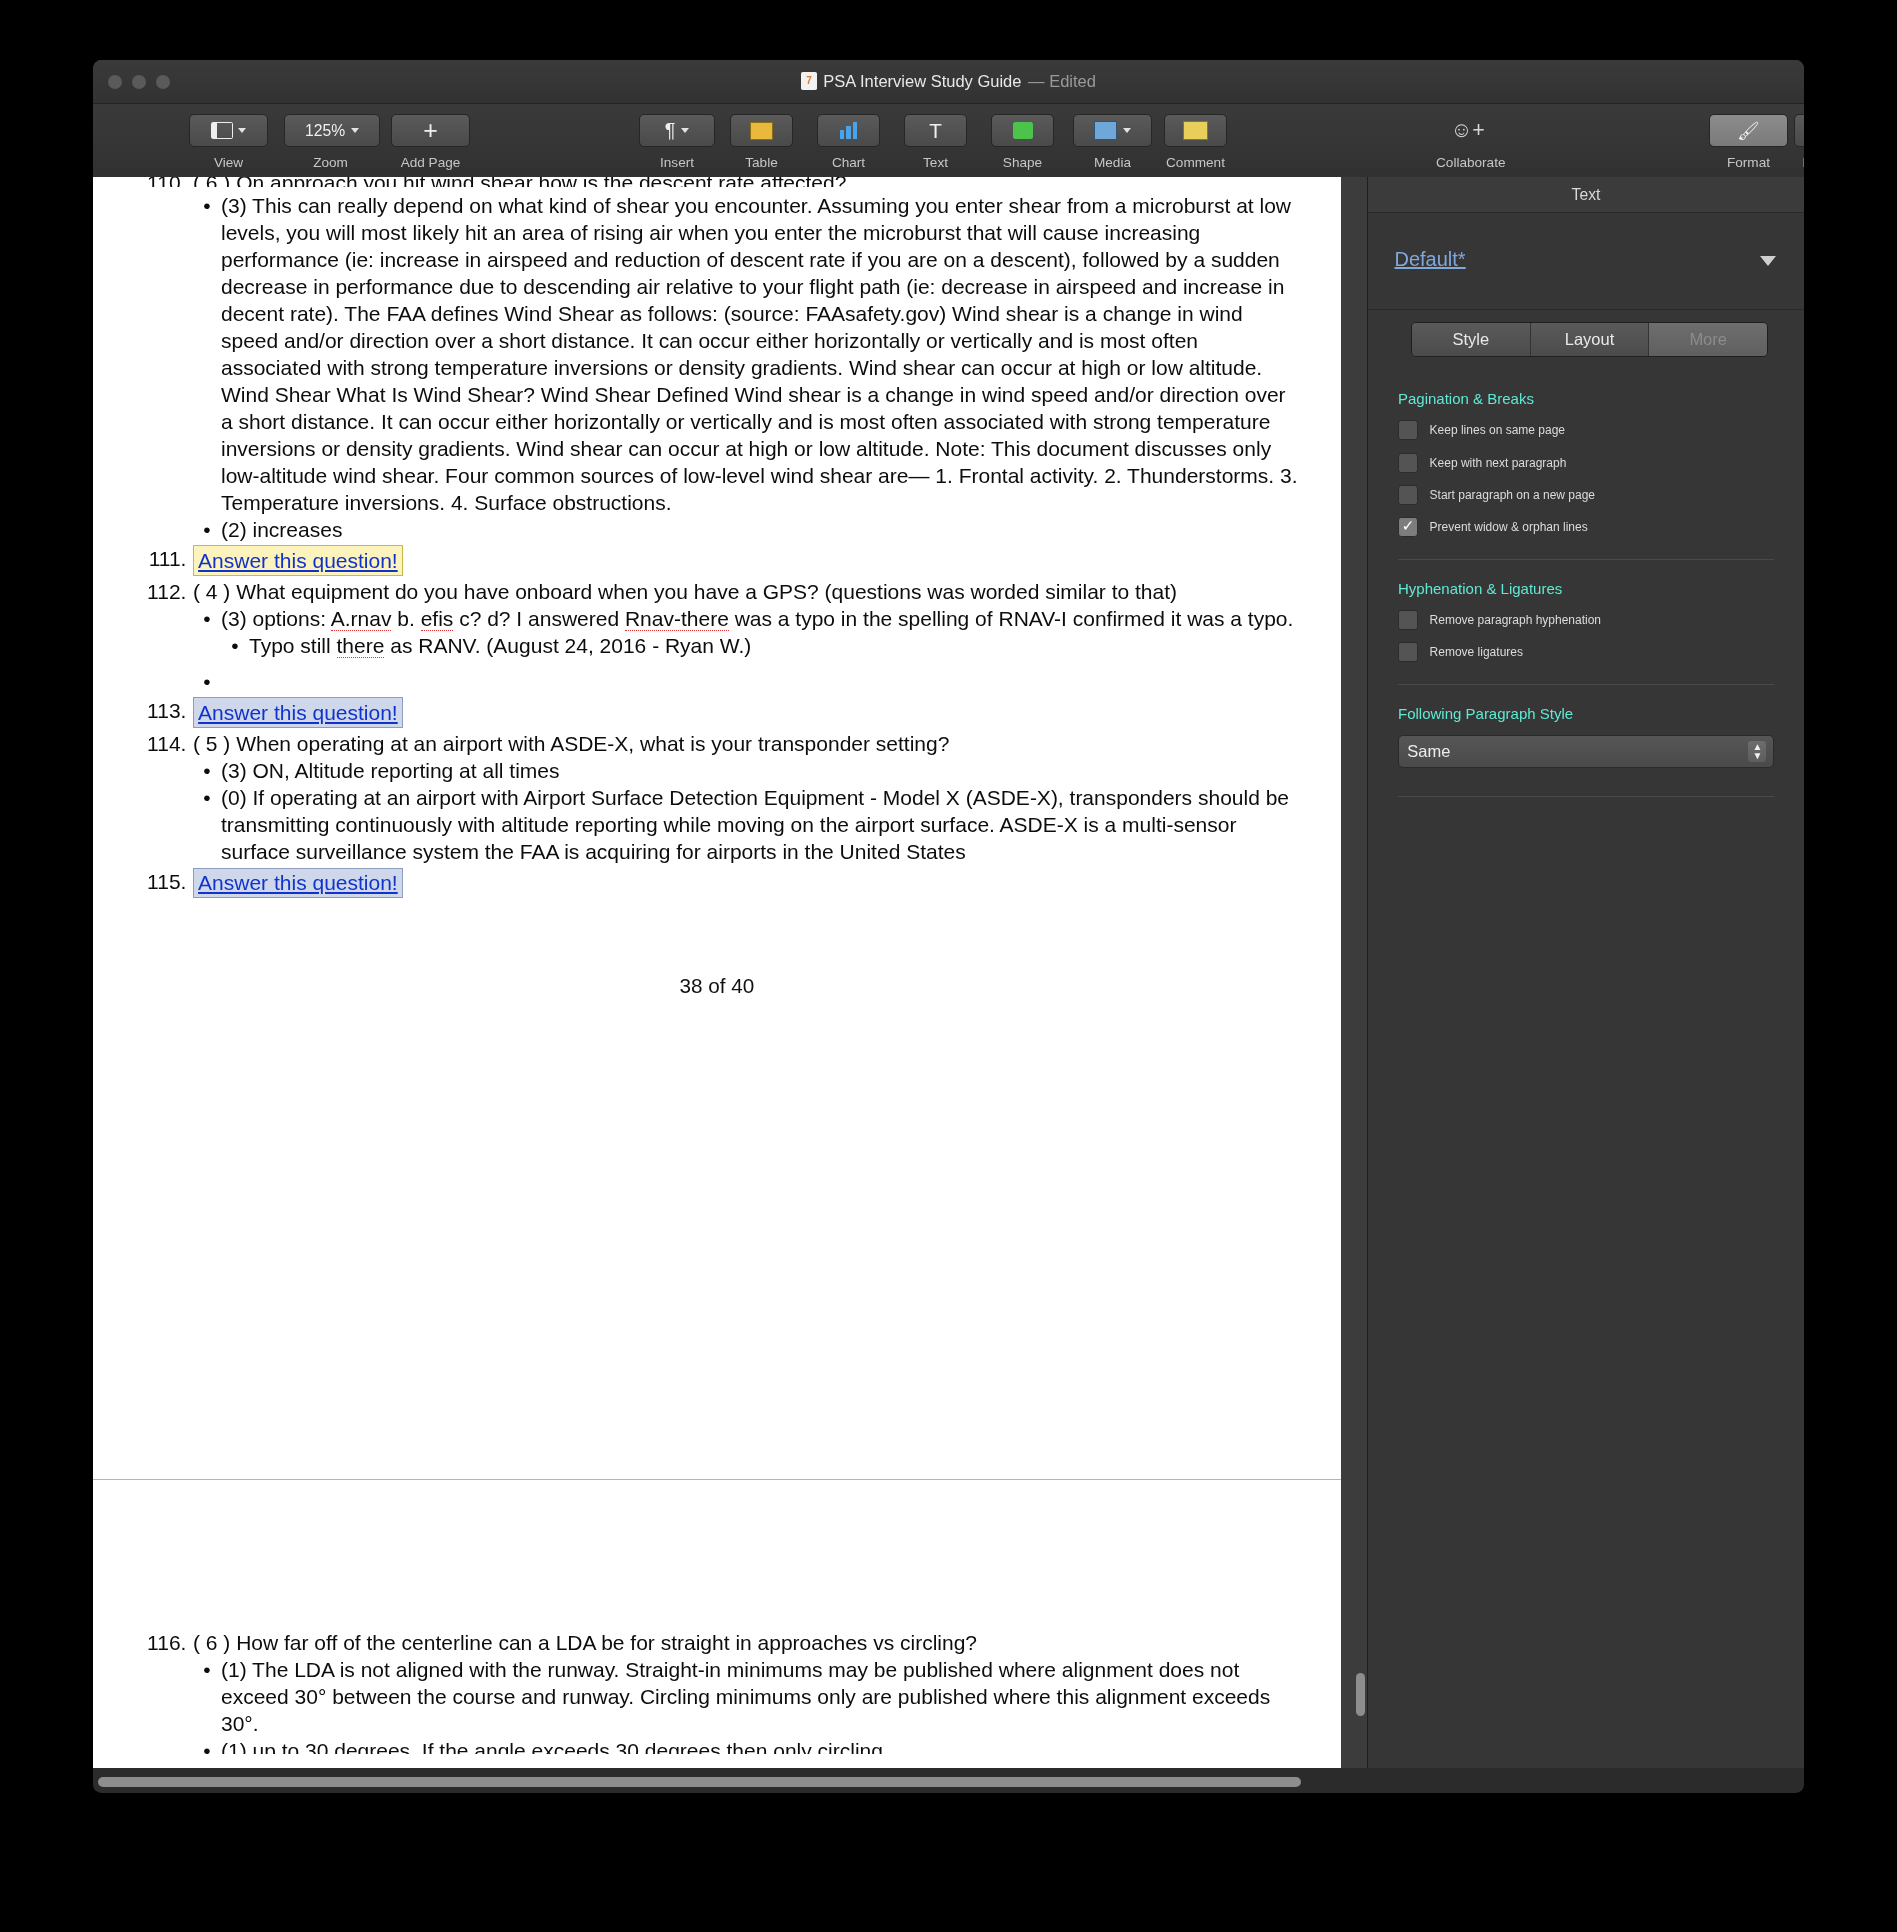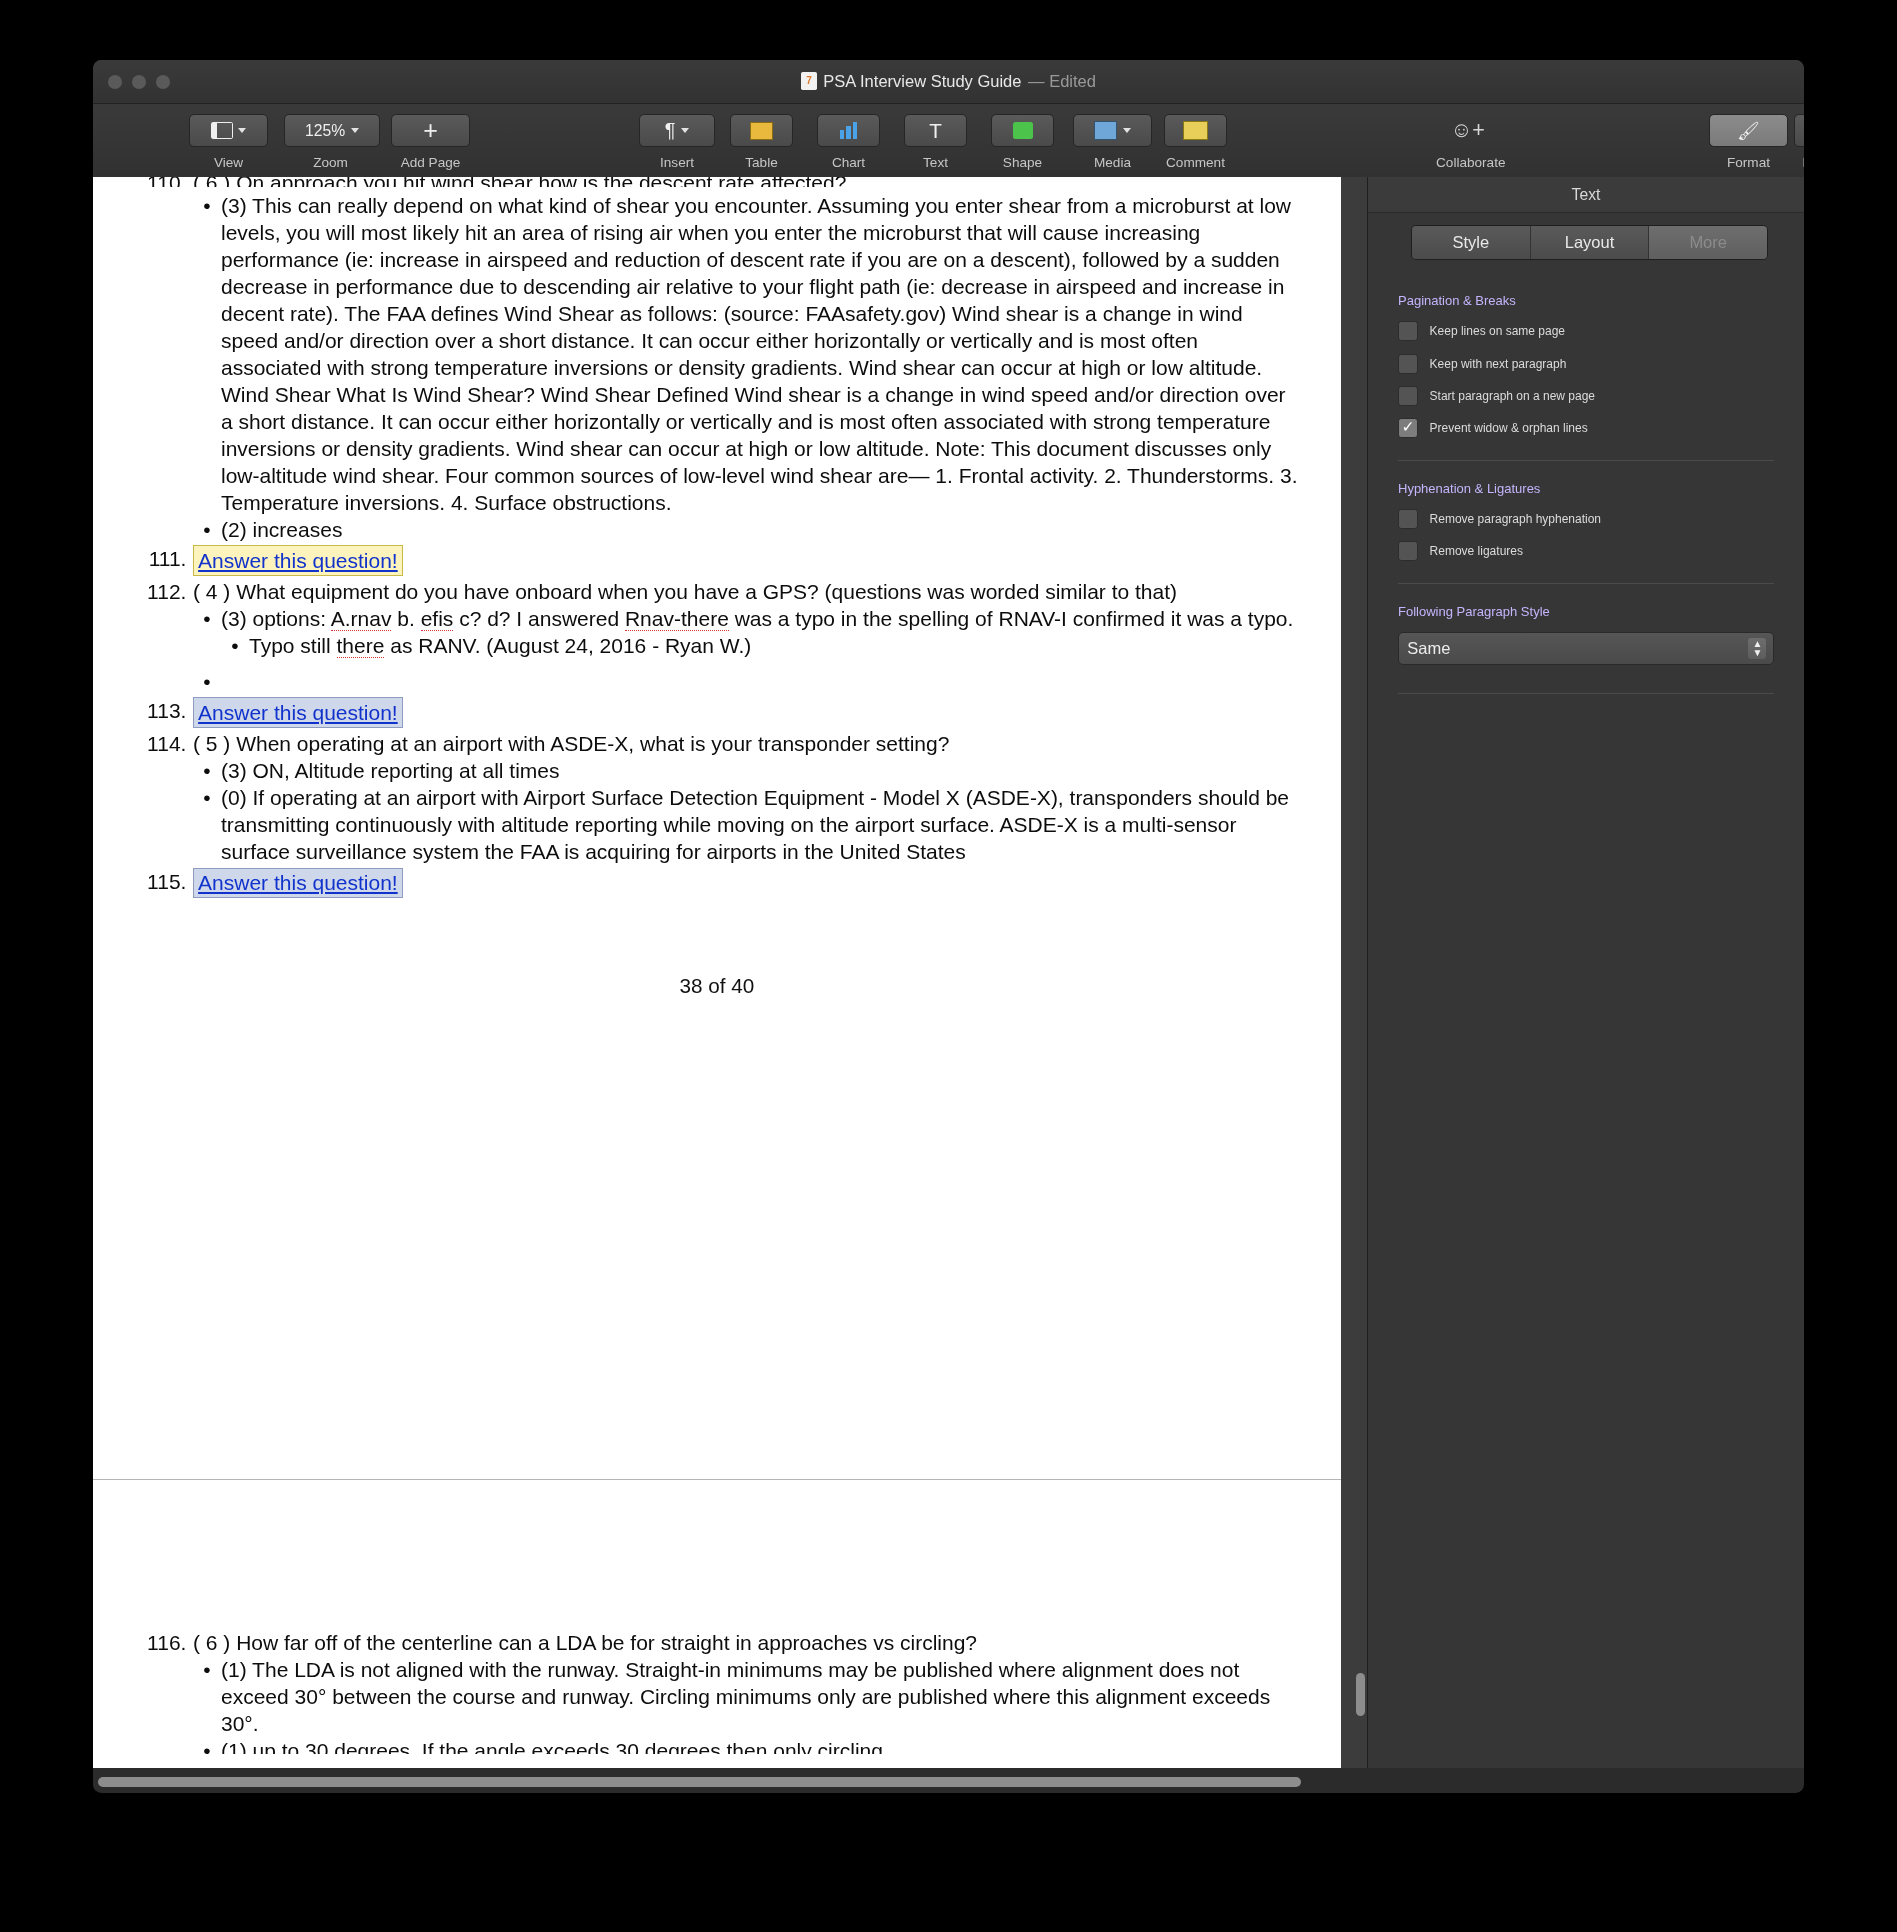--- a/index.html
+++ b/index.html
@@ -253,22 +253,22 @@
     background: linear-gradient(#5a5a5a, #4b4b4b);
     border-right: 0.8px solid #333;
   }
   .seg div:last-child { border-right: none; color: #8c8c8c; }
   .seg div.active { background: linear-gradient(#6e6e6e, #5f5f5f); }
   .insp-section {
     position: relative;
     padding: 0 0 0 30px;
   }
   .sec-title {
-    color: #c4b5fd;
-    font-size: 13px;
+    color: #5eead4;
+    font-size: 15px;
     margin: 20px 0 13.2px 0;
   }
   .chk-row {
     display: flex;
     align-items: center;
     gap: 11.6px;
     margin: 0 0 12.4px 0;
     color: #dcdcdc;
     font-size: 12px;
   }
@@ -556,20 +556,24 @@
           </div>
         </div>
       </div>
 
       <div class="vscroll"></div>
     </div>
 
     <div class="inspector">
       <div class="insp-header">Text</div>
 
+      <div class="style-row">
+        <div class="style-name">Default*</div>
+        <div class="style-arrow"></div>
+      </div>
 
       <div style="position:relative;height:60px;">
         <div class="seg">
           <div>Style</div>
           <div>Layout</div>
           <div class="active">More</div>
         </div>
       </div>
 
       <div class="insp-section">

